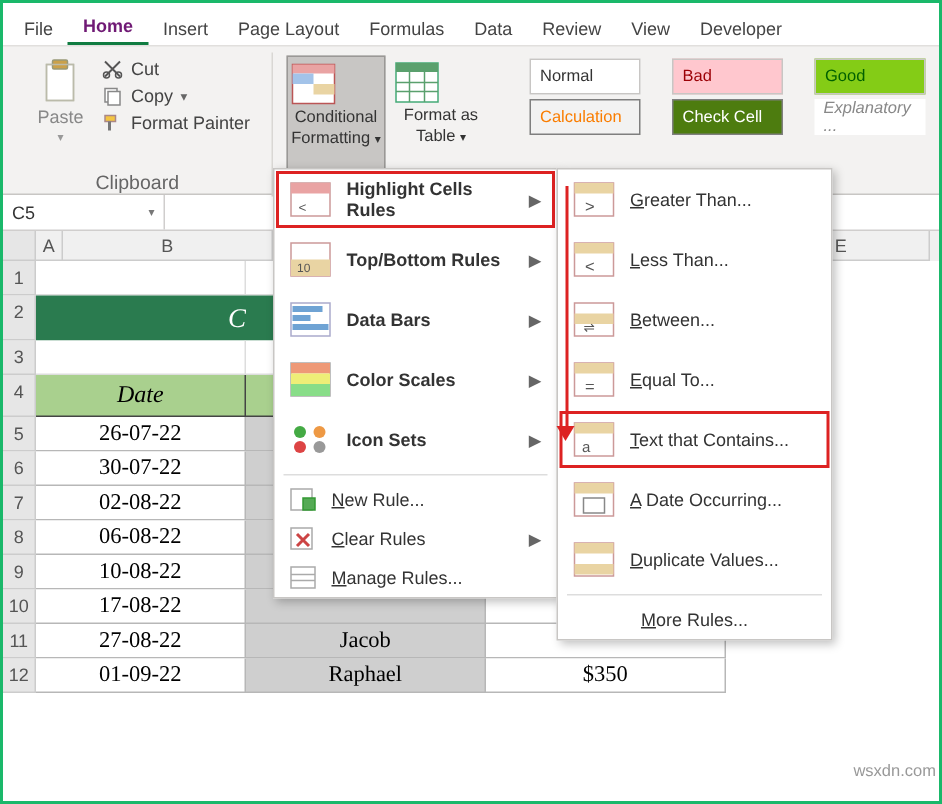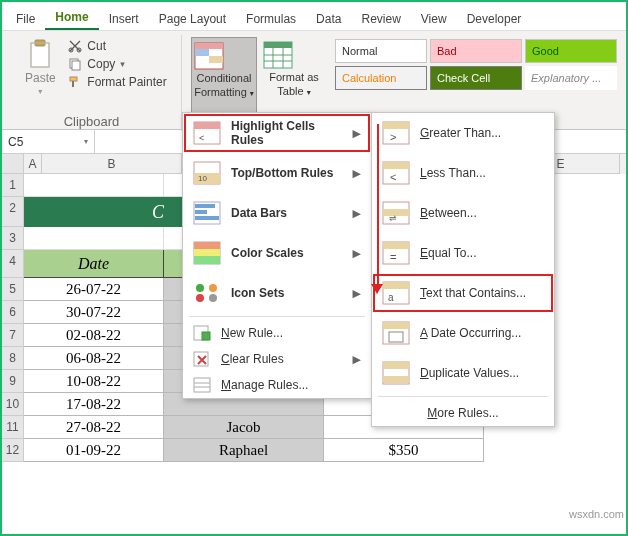--- a/index.html
+++ b/index.html
@@ -21,21 +21,21 @@
     padding: 0 4px;
     background: #fff;
   }
   .tab {
     padding: 5px 10px 4px;
     color: #444;
     cursor: pointer;
     font-size: 12px;
   }
   .tab.active {
-    color: #4d7c0f;
+    color: #701a75;
     font-weight: 600;
     border-bottom: 2px solid #107c41;
   }
   
   .ribbon {
     background: #f3f2f1;
     border-top: 1px solid #e1dfdd;
     border-bottom: 1px solid #c8c6c4;
     height: 100px;
     display: flex;
@@ -106,37 +106,38 @@
     grid-auto-rows: 24px;
     gap: 3px;
     padding: 2px 0 0 4px;
   }
   .style-cell {
     border: 1px solid #c8c6c4;
     display: flex;
     align-items: center;
     padding: 0 6px;
     font-size: 11px;
+    margin-left: 18px;
   }
   .sc-normal { background: #fff; color:#333; }
   .sc-bad    { background: #ffc7ce; color:#9c0006; }
   .sc-good   { background: #84cc16; color:#006100; }
   .sc-calc   { background: #f2f2f2; color:#fa7d00; border-color:#7f7f7f;}
   .sc-check  { background: #4d7c0f; color:#fff; border-color:#7f7f7f;}
   .sc-exp    { background: #fff; color:#888; font-style: italic; border:none;}
   
   .namebar {
     height: 24px;
     background: #fff;
     border-bottom: 1px solid #d0cecd;
     display: flex;
     align-items: stretch;
   }
   .namebox {
-    width: 93px;
+    width: 108px;
     border-right: 1px solid #d0cecd;
     display: flex;
     align-items: center;
     padding: 0 6px;
     font-size: 12px;
     color:#333;
   }
   .namebox .drop { margin-left:auto; font-size: 8px; color:#777; }
   .formula { flex:1; }
   

